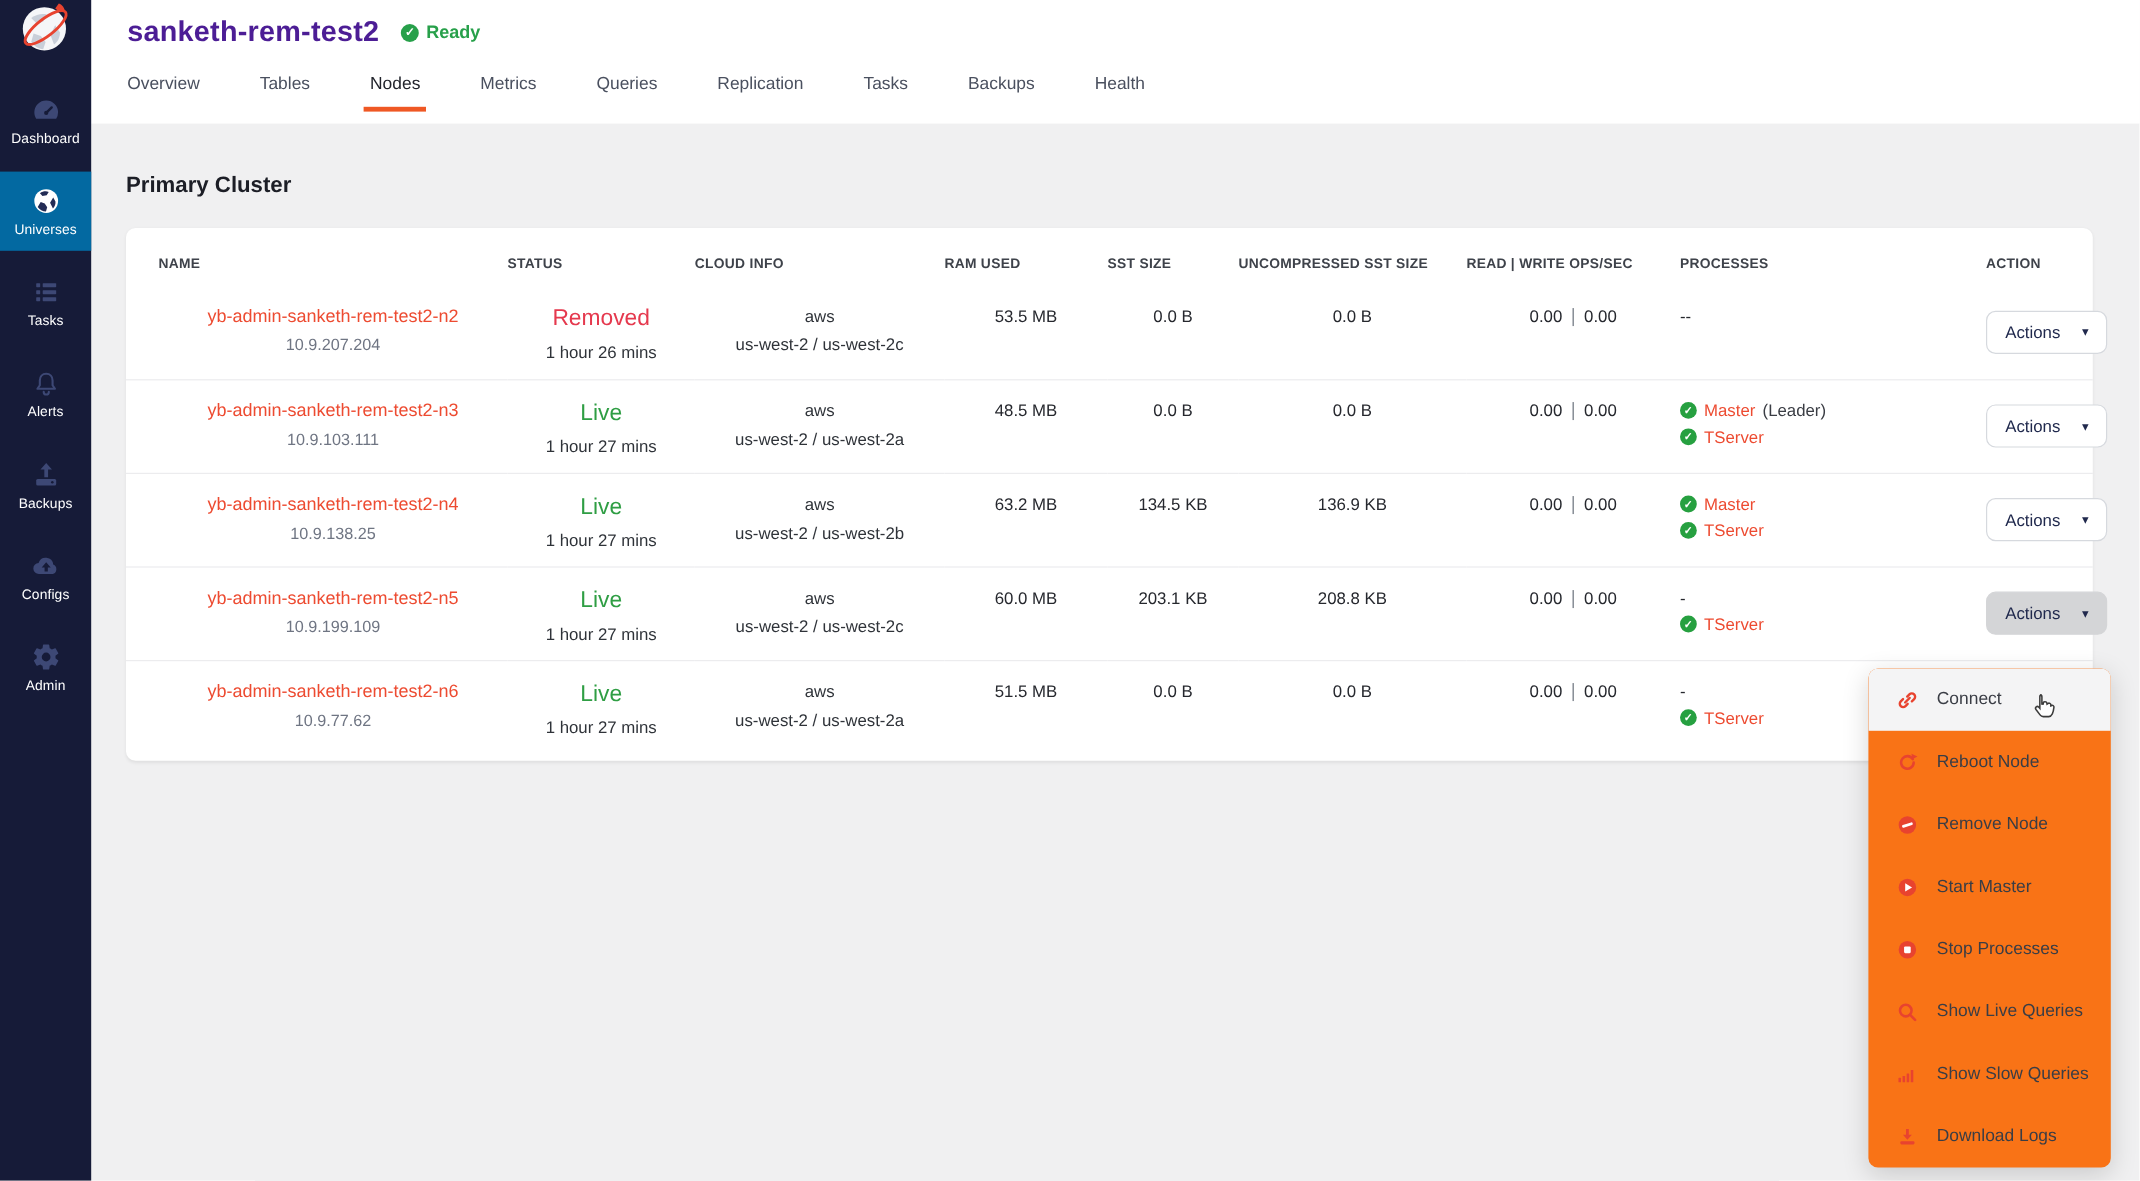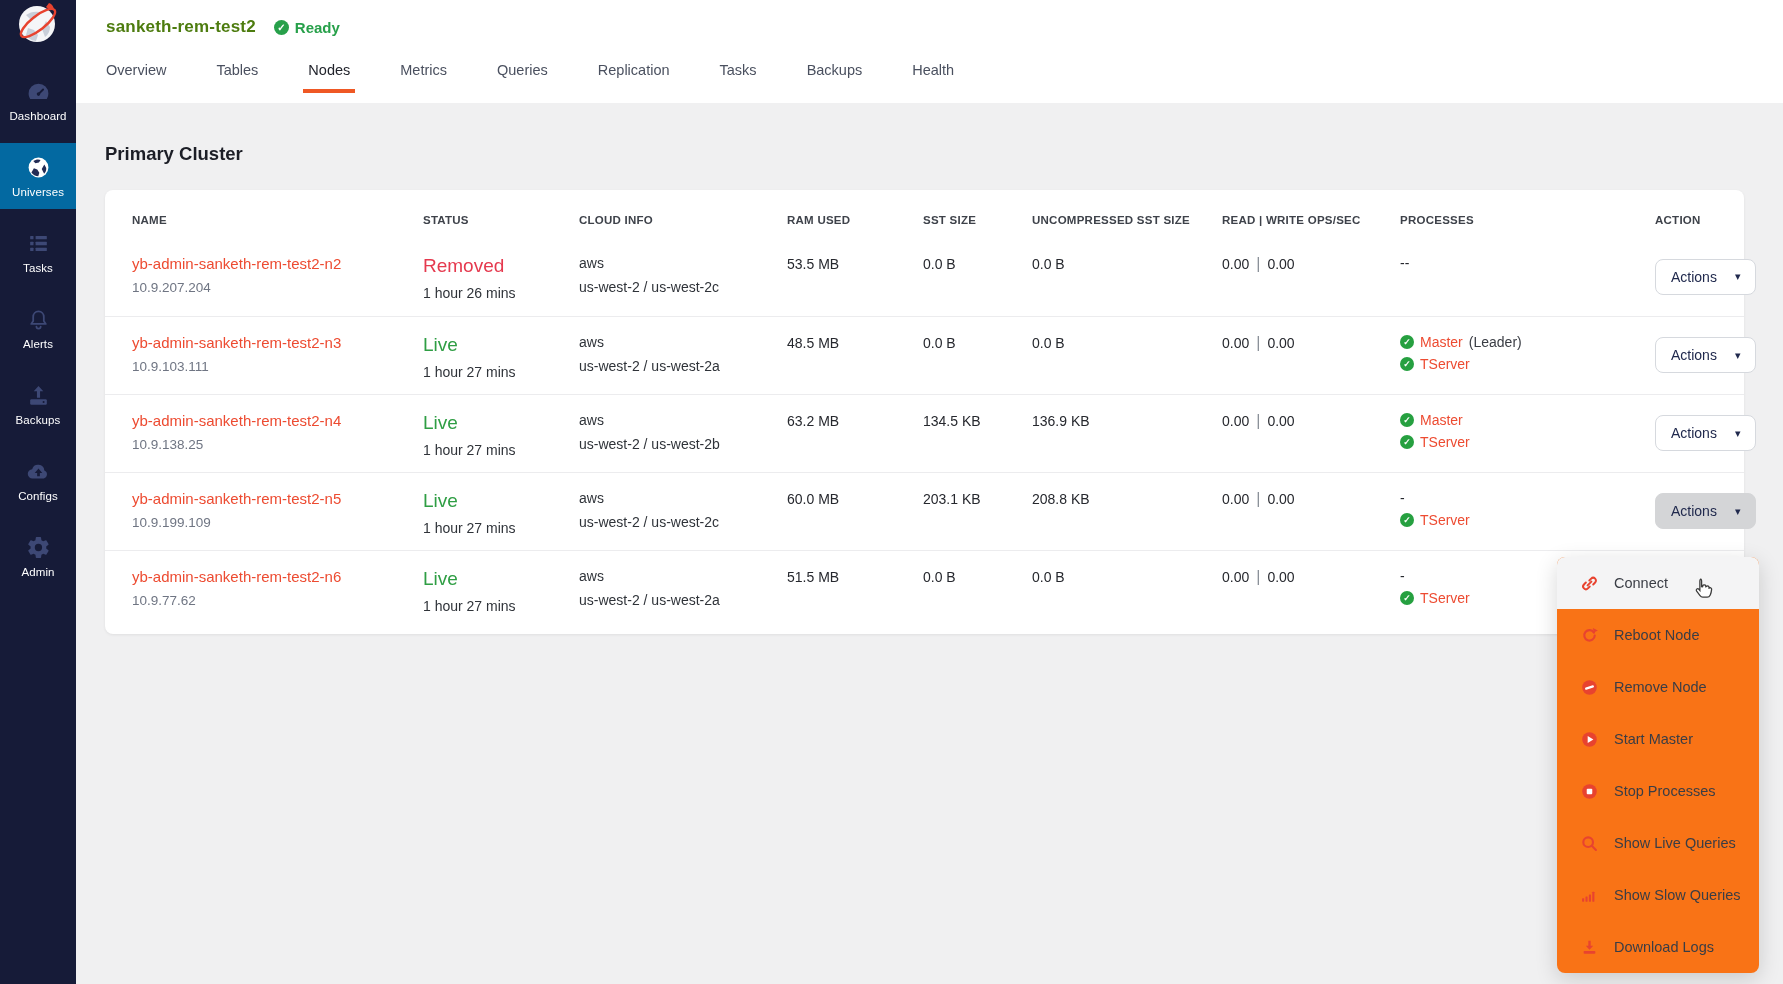--- a/index.html
+++ b/index.html
@@ -15,21 +15,21 @@
   .side-item { height:66px; display:flex; flex-direction:column; align-items:center;
     justify-content:center; gap:5px; cursor:pointer; }
   .side-item.active { background:#0369a1; }
   .side-item .s-icon { height:26px; display:flex; align-items:center; justify-content:center; }
   .side-item .s-label { color:#fff; font-size:11.5px; letter-spacing:.1px; }
 
   
   .main { position:absolute; left:76px; top:0; width:1707px; height:984px; }
   .page-header { background:#fff; padding:7px 0 0 30px; height:103px; }
   .title-row { display:flex; align-items:center; gap:18px; height:40px; }
-  .uni-title { font-size:17px; font-weight:700; color:#4d7c0f; letter-spacing:.2px; }
+  .uni-title { font-size:24px; font-weight:700; color:#4c1d95; letter-spacing:.2px; }
   .ready-badge { display:flex; align-items:center; gap:6px; color:#27a04a;
     font-size:15px; font-weight:700; }
   .gcheck { display:inline-flex; width:15px; height:15px; border-radius:50%;
     background:#27a04a; color:#fff; align-items:center; justify-content:center;
     font-size:10px; font-weight:700; }
   .gcheck::after { content:"✓"; }
   .tabs { display:flex; gap:50px; margin-top:15px; }
   .tab { position:relative; font-size:14.5px; color:#4a505f; padding-bottom:15px; cursor:pointer; }
   .tab.active { color:#22242c; }
   .tab.active::after { content:""; position:absolute; left:-5px; right:-5px; bottom:0;
@@ -38,21 +38,21 @@
   
   .content { background:#f0f0f1; height:881px; padding-left:29px; }
   .section-title { padding-top:40px; font-size:18.5px; font-weight:700; color:#1c1e26; }
   .card { margin-top:25px; width:1639px; background:#fff; border-radius:8px;
     box-shadow:0 1px 3px rgba(0,0,0,.07); padding-bottom:6px; }
 
   table { width:100%; border-collapse:collapse; table-layout:fixed; }
   thead th { font-size:11.5px; font-weight:700; color:#3e424a; text-align:left;
     letter-spacing:.25px; padding:24px 0 12px 0; white-space:nowrap; overflow:hidden; }
   thead th:first-child { padding-left:27px; }
-  tbody td { vertical-align:top; padding-top:17px; height:78px; }
+  tbody td { vertical-align:top; padding-top:17px; height:78px;text-align:center; }
   tbody tr + tr td { border-top:1px solid #ececee; }
   tbody td:first-child { padding-left:27px; }
   .node-link { color:#ed4b31; font-size:15px; text-decoration:none; display:inline-block; cursor:pointer; }
   .ip { color:#6f7583; font-size:13.5px; margin-top:7px; }
   .status { font-size:19px; }
   .st-removed { color:#e5394e; }
   .st-live { color:#2f9e44; }
   .uptime { color:#2f3339; font-size:14px; margin-top:8px; }
   .cloudline { color:#2f3339; font-size:14px; }
   .cloudline + .cloudline { margin-top:8px; }

